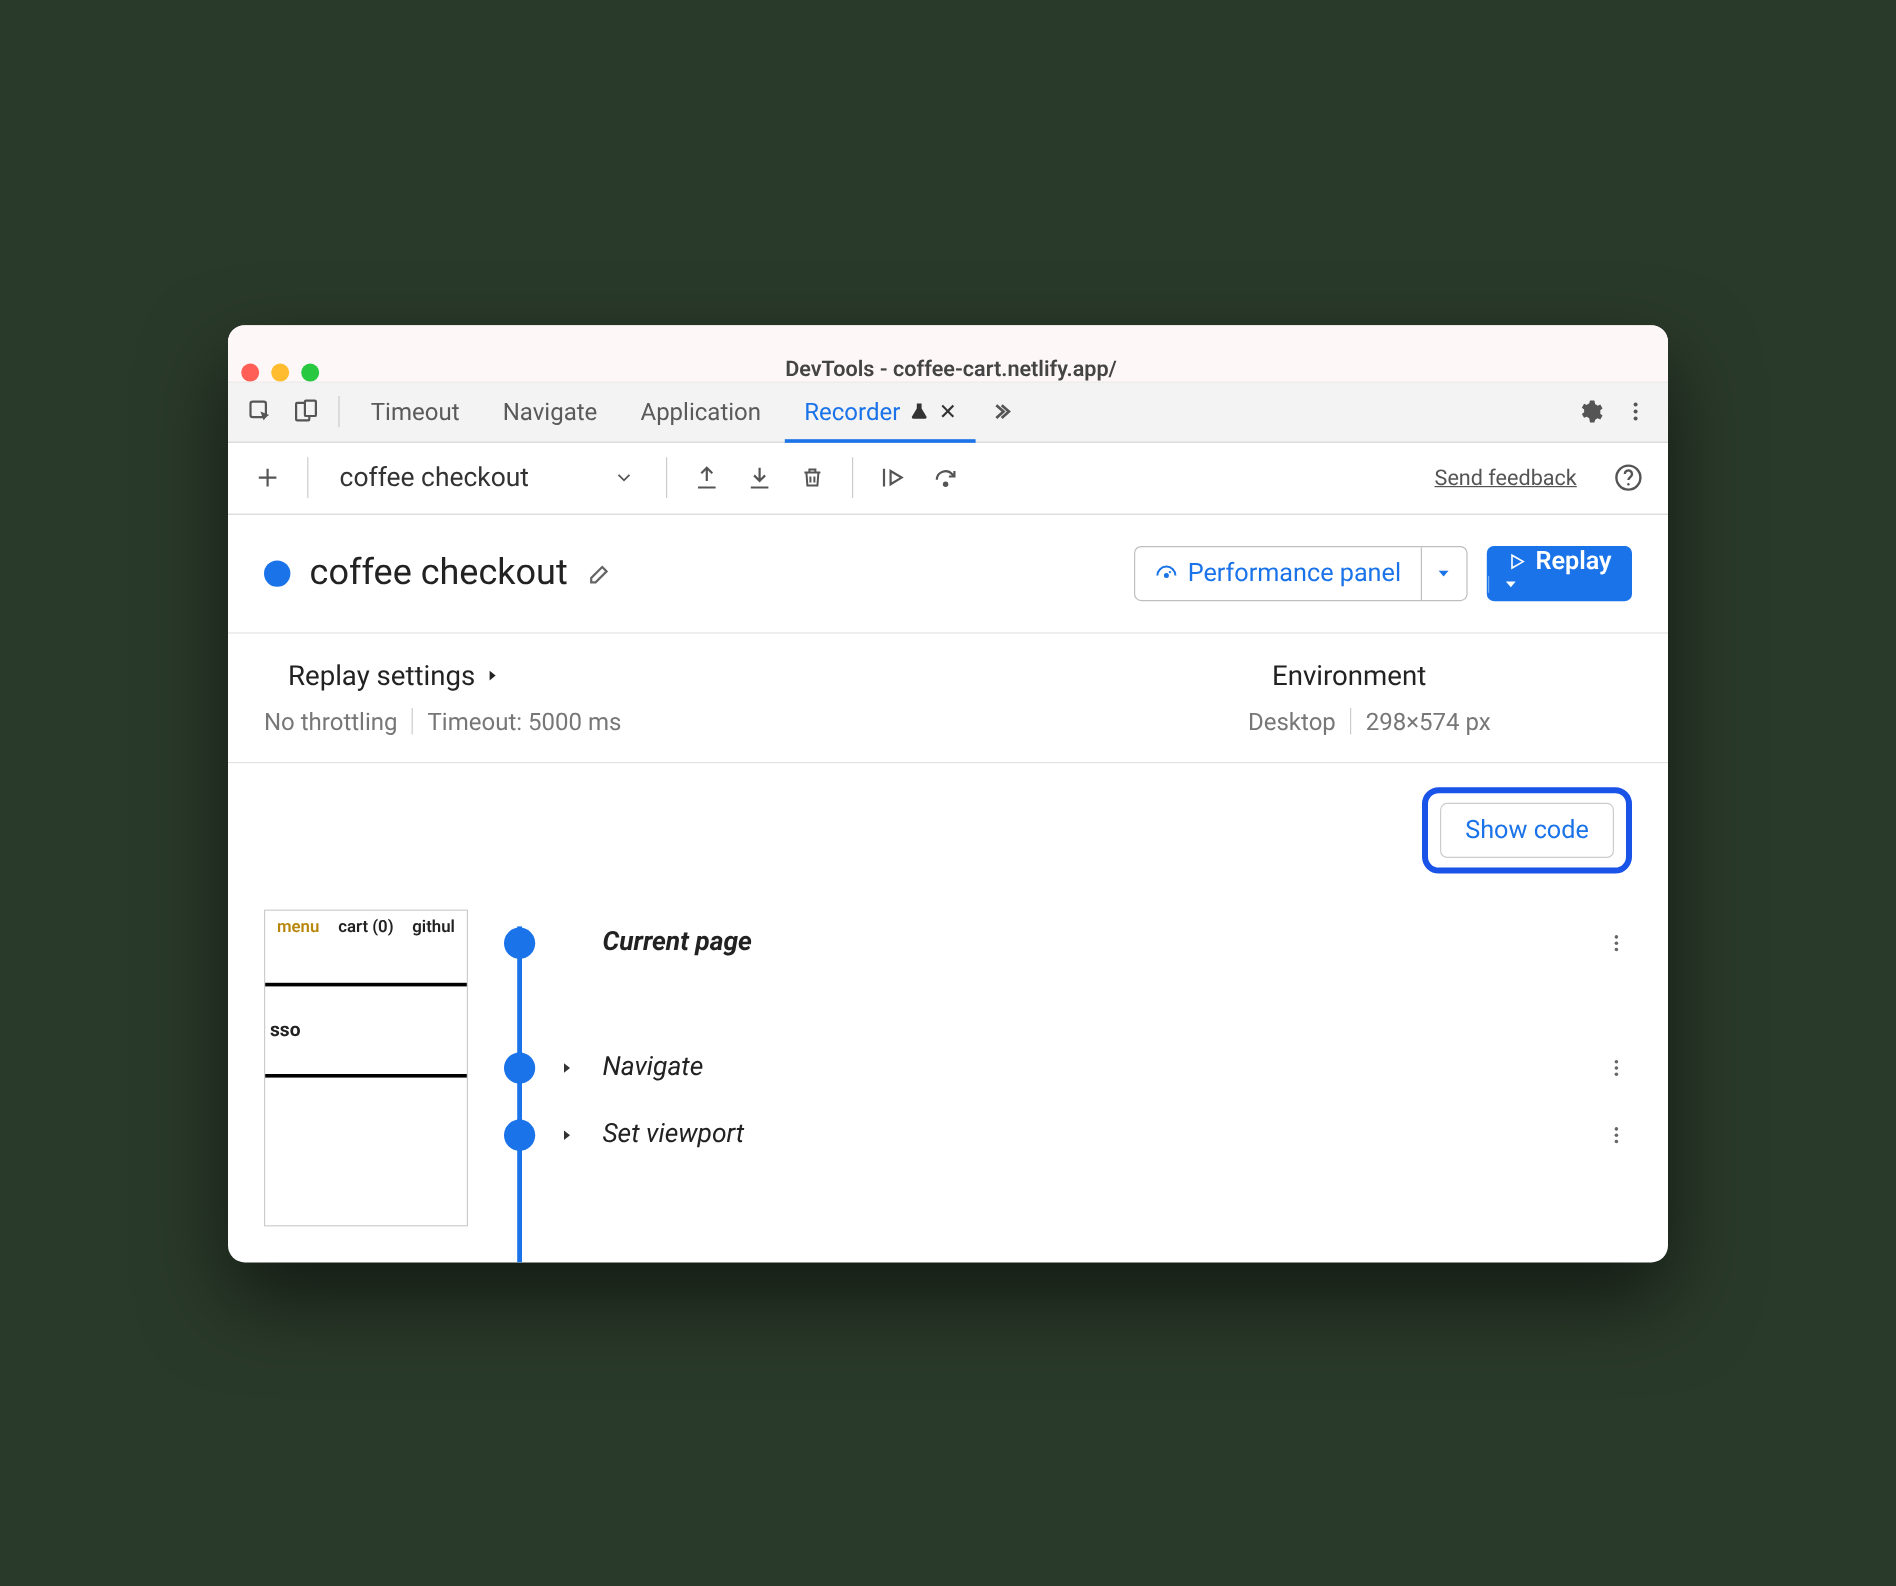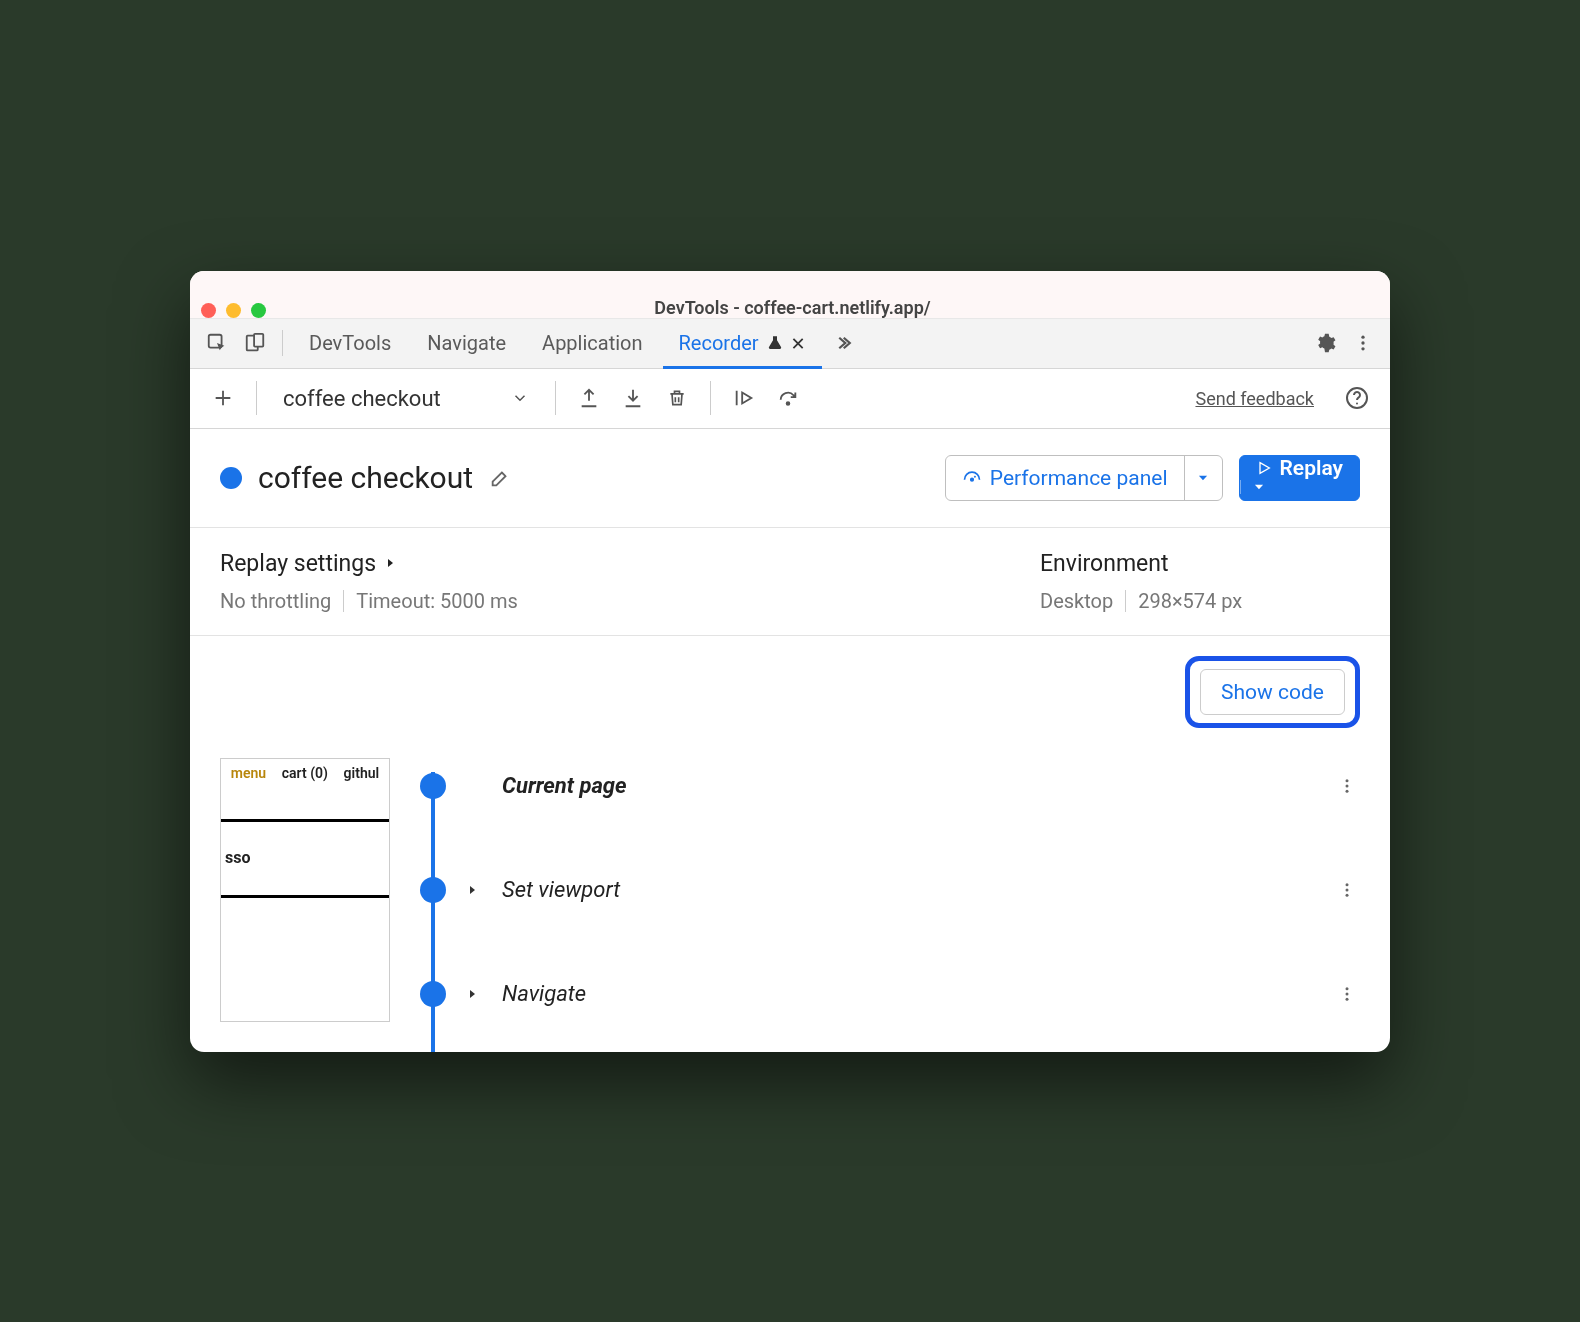--- a/index.html
+++ b/index.html
@@ -175,20 +175,21 @@
     align-items: flex-start;
   }
   .settings .col { flex: 1; }
   .settings .label {
     font-size: 23px;
     color: #222;
     display: flex;
     align-items: center;
     gap: 8px;
     margin-bottom: 12px;
+    margin-left: 20px;
   }
   .settings .sub {
     font-size: 20px;
     color: #777;
     display: flex;
     align-items: center;
     gap: 12px;
   }
   .settings .sub .sep { width: 1px; height: 22px; background: #ccc; }
   .col.right .label, .col.right .sub { justify-content: flex-start; }
@@ -312,21 +313,21 @@
         </svg>
     </div>
     <div class="icon-btn">
       <svg width="22" height="22" viewBox="0 0 24 24" fill="none" stroke="currentColor" stroke-width="2">
           <rect x="3" y="4" width="12" height="16" rx="1"></rect>
           <rect x="11" y="2" width="10" height="14" rx="1" fill="#f3f3f3"></rect>
         </svg>
     </div>
     <div class="vsep"></div>
     <div class="tab">
-        <span>DevTools</span>
+        <span>Timeout</span>
       </div>
     <div class="tab">
         <span>Navigate</span>
       </div>
     <div class="tab">
         <span>Application</span>
       </div>
     <div class="tab active">
       <span>Recorder</span>
       <span class="flask">
@@ -512,49 +513,49 @@
         <span class="step-label">Current page</span>
         <span class="more">
           <svg width="18" height="22" viewBox="0 0 24 24" fill="#666">
               <circle cx="12" cy="5" r="2"></circle>
               <circle cx="12" cy="12" r="2"></circle>
               <circle cx="12" cy="19" r="2"></circle>
             </svg>
         </span>
       </div>
 
+      <div class="step" style="margin-bottom:0;">
+        <div class="dot"></div>
+        <span class="expand-caret">
+          <svg width="12" height="12" viewBox="0 0 24 24" fill="#333">
+              <path d="M8 4l10 8-10 8z"></path>
+            </svg>
+        </span>
+        <span class="step-label">Navigate</span>
+        <span class="more">
+          <svg width="18" height="22" viewBox="0 0 24 24" fill="#666">
+              <circle cx="12" cy="5" r="2"></circle>
+              <circle cx="12" cy="12" r="2"></circle>
+              <circle cx="12" cy="19" r="2"></circle>
+            </svg>
+        </span>
+      </div>
+
       <div class="step">
         <div class="dot"></div>
         <span class="expand-caret">
           <svg width="12" height="12" viewBox="0 0 24 24" fill="#333">
               <path d="M8 4l10 8-10 8z"></path>
             </svg>
         </span>
         <span class="step-label">Set viewport</span>
         <span class="more">
           <svg width="18" height="22" viewBox="0 0 24 24" fill="#666">
               <circle cx="12" cy="5" r="2"></circle>
               <circle cx="12" cy="12" r="2"></circle>
               <circle cx="12" cy="19" r="2"></circle>
             </svg>
         </span>
       </div>
-
-      <div class="step" style="margin-bottom:0;">
-        <div class="dot"></div>
-        <span class="expand-caret">
-          <svg width="12" height="12" viewBox="0 0 24 24" fill="#333">
-              <path d="M8 4l10 8-10 8z"></path>
-            </svg>
-        </span>
-        <span class="step-label">Navigate</span>
-        <span class="more">
-          <svg width="18" height="22" viewBox="0 0 24 24" fill="#666">
-              <circle cx="12" cy="5" r="2"></circle>
-              <circle cx="12" cy="12" r="2"></circle>
-              <circle cx="12" cy="19" r="2"></circle>
-            </svg>
-        </span>
-      </div>
     </div>
   </div>
 
 </div>
 
 </body></html>

